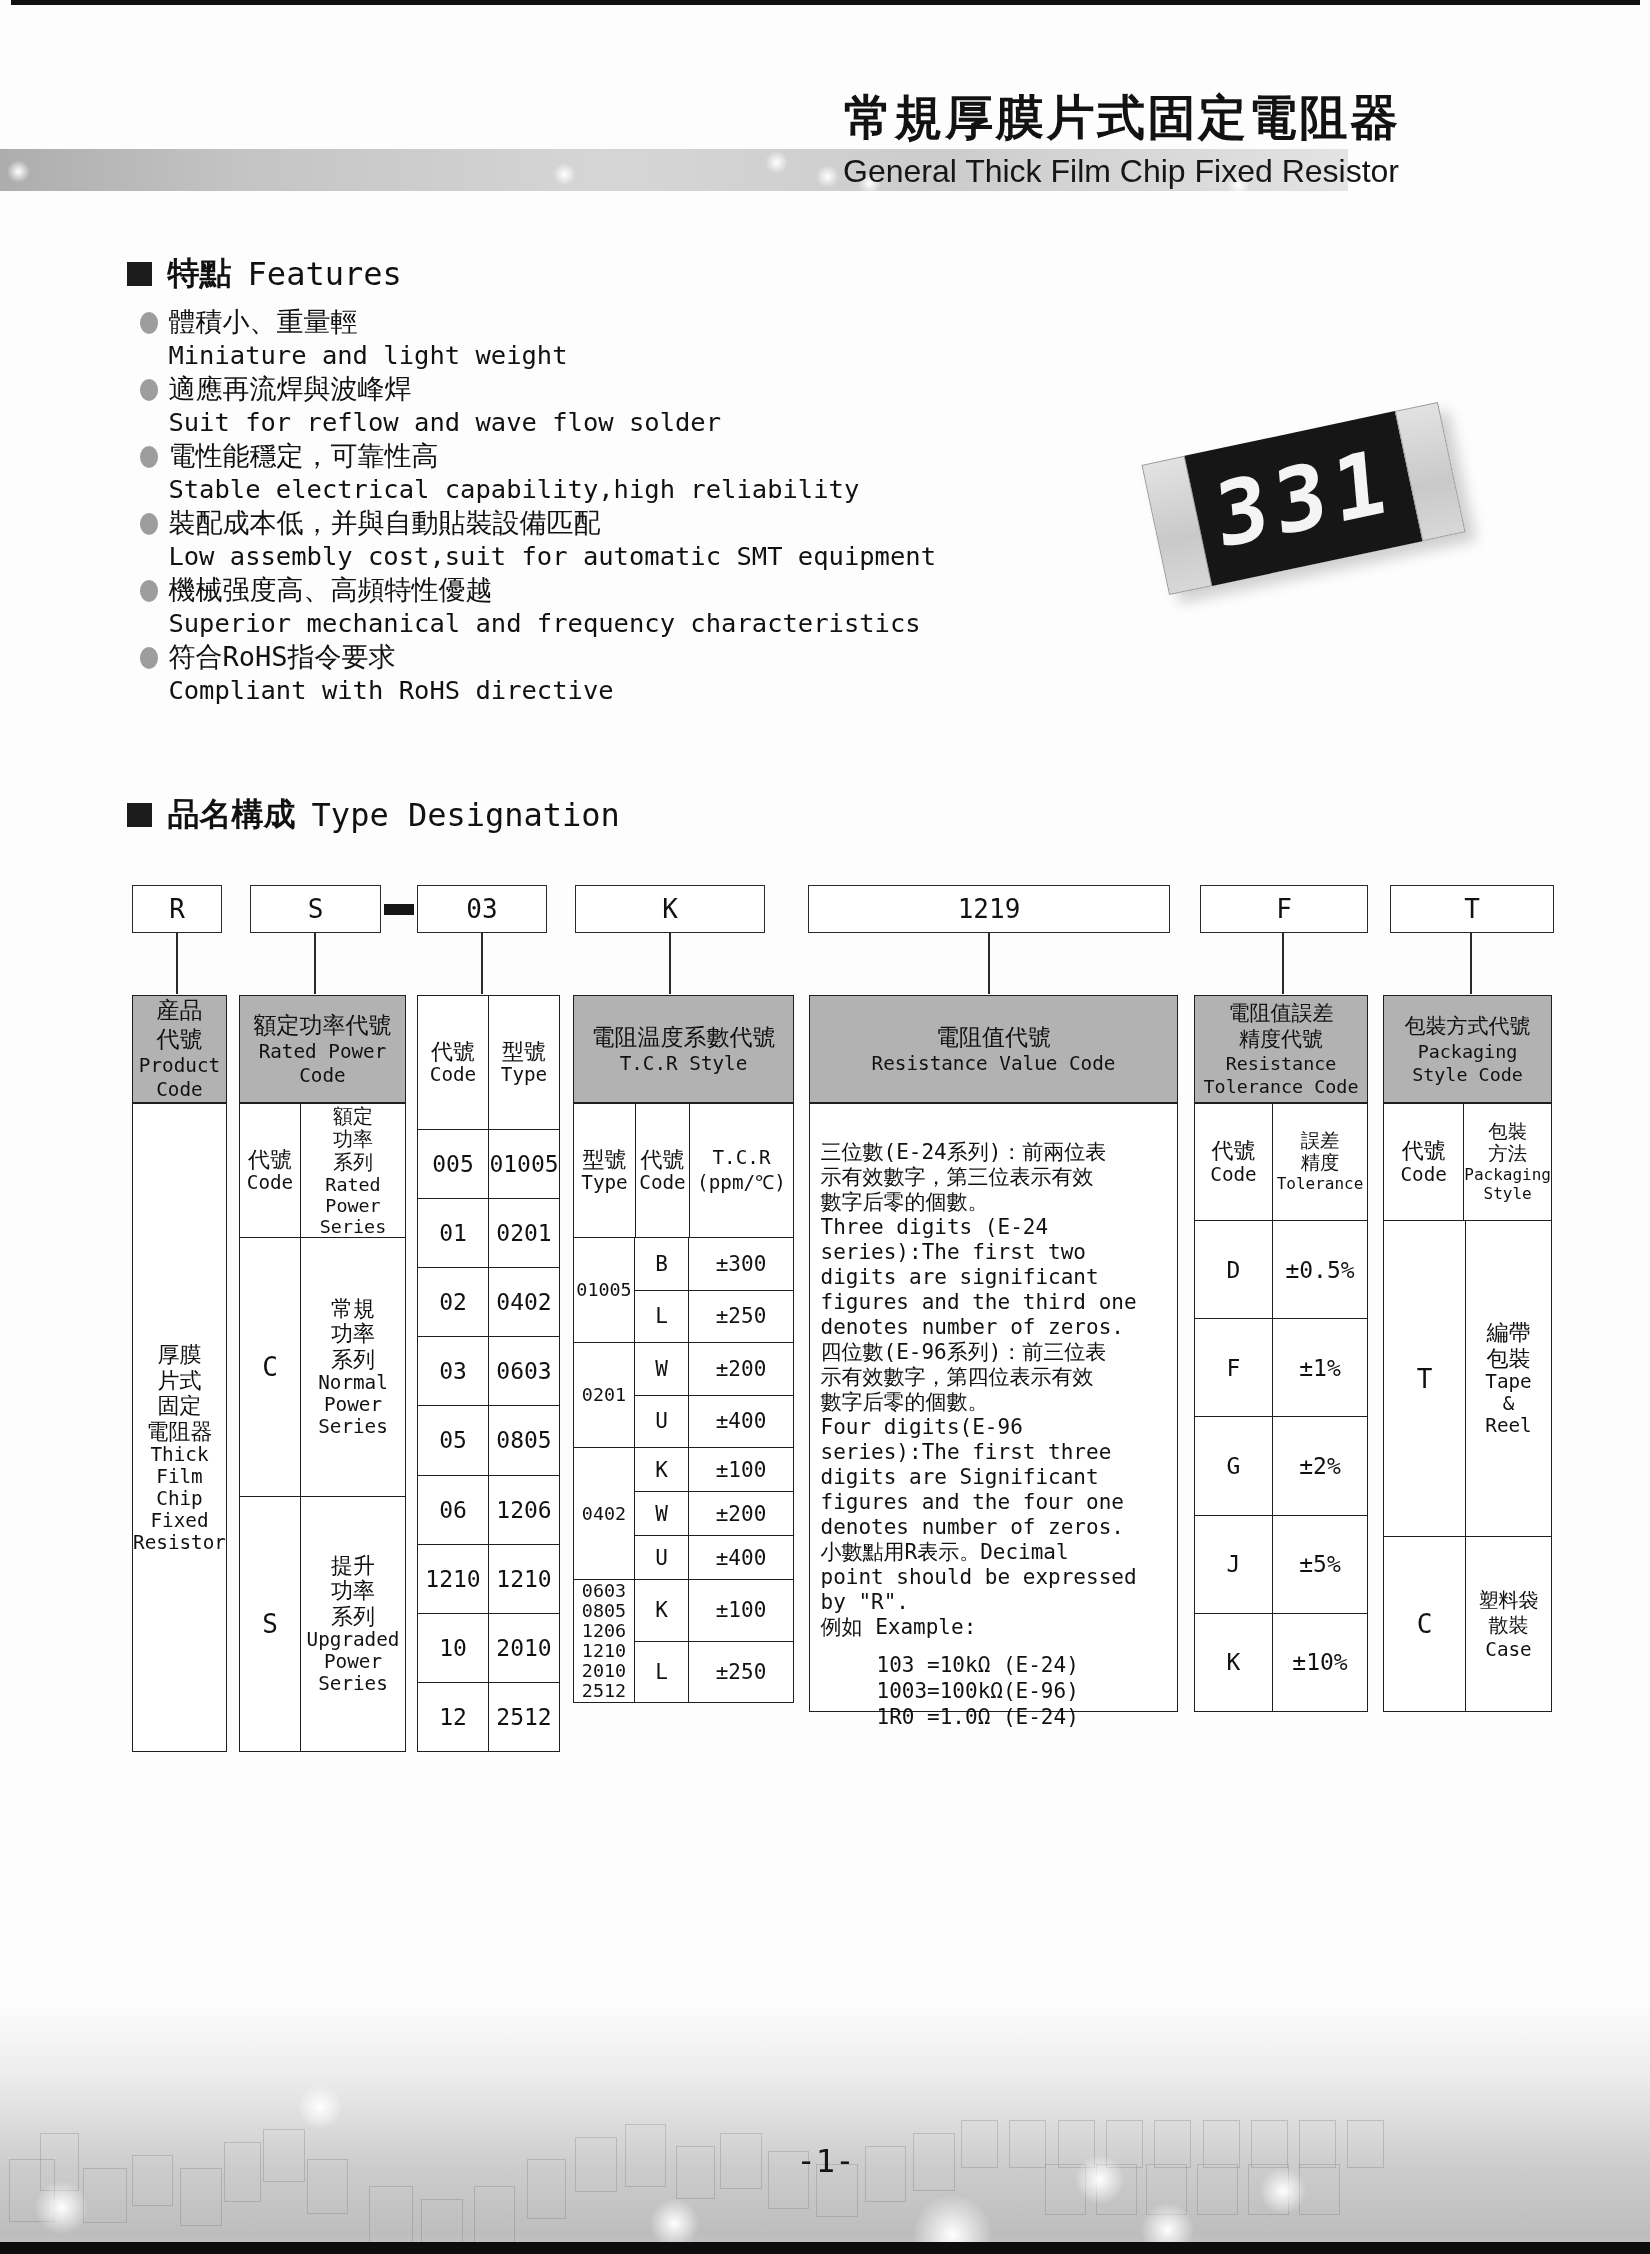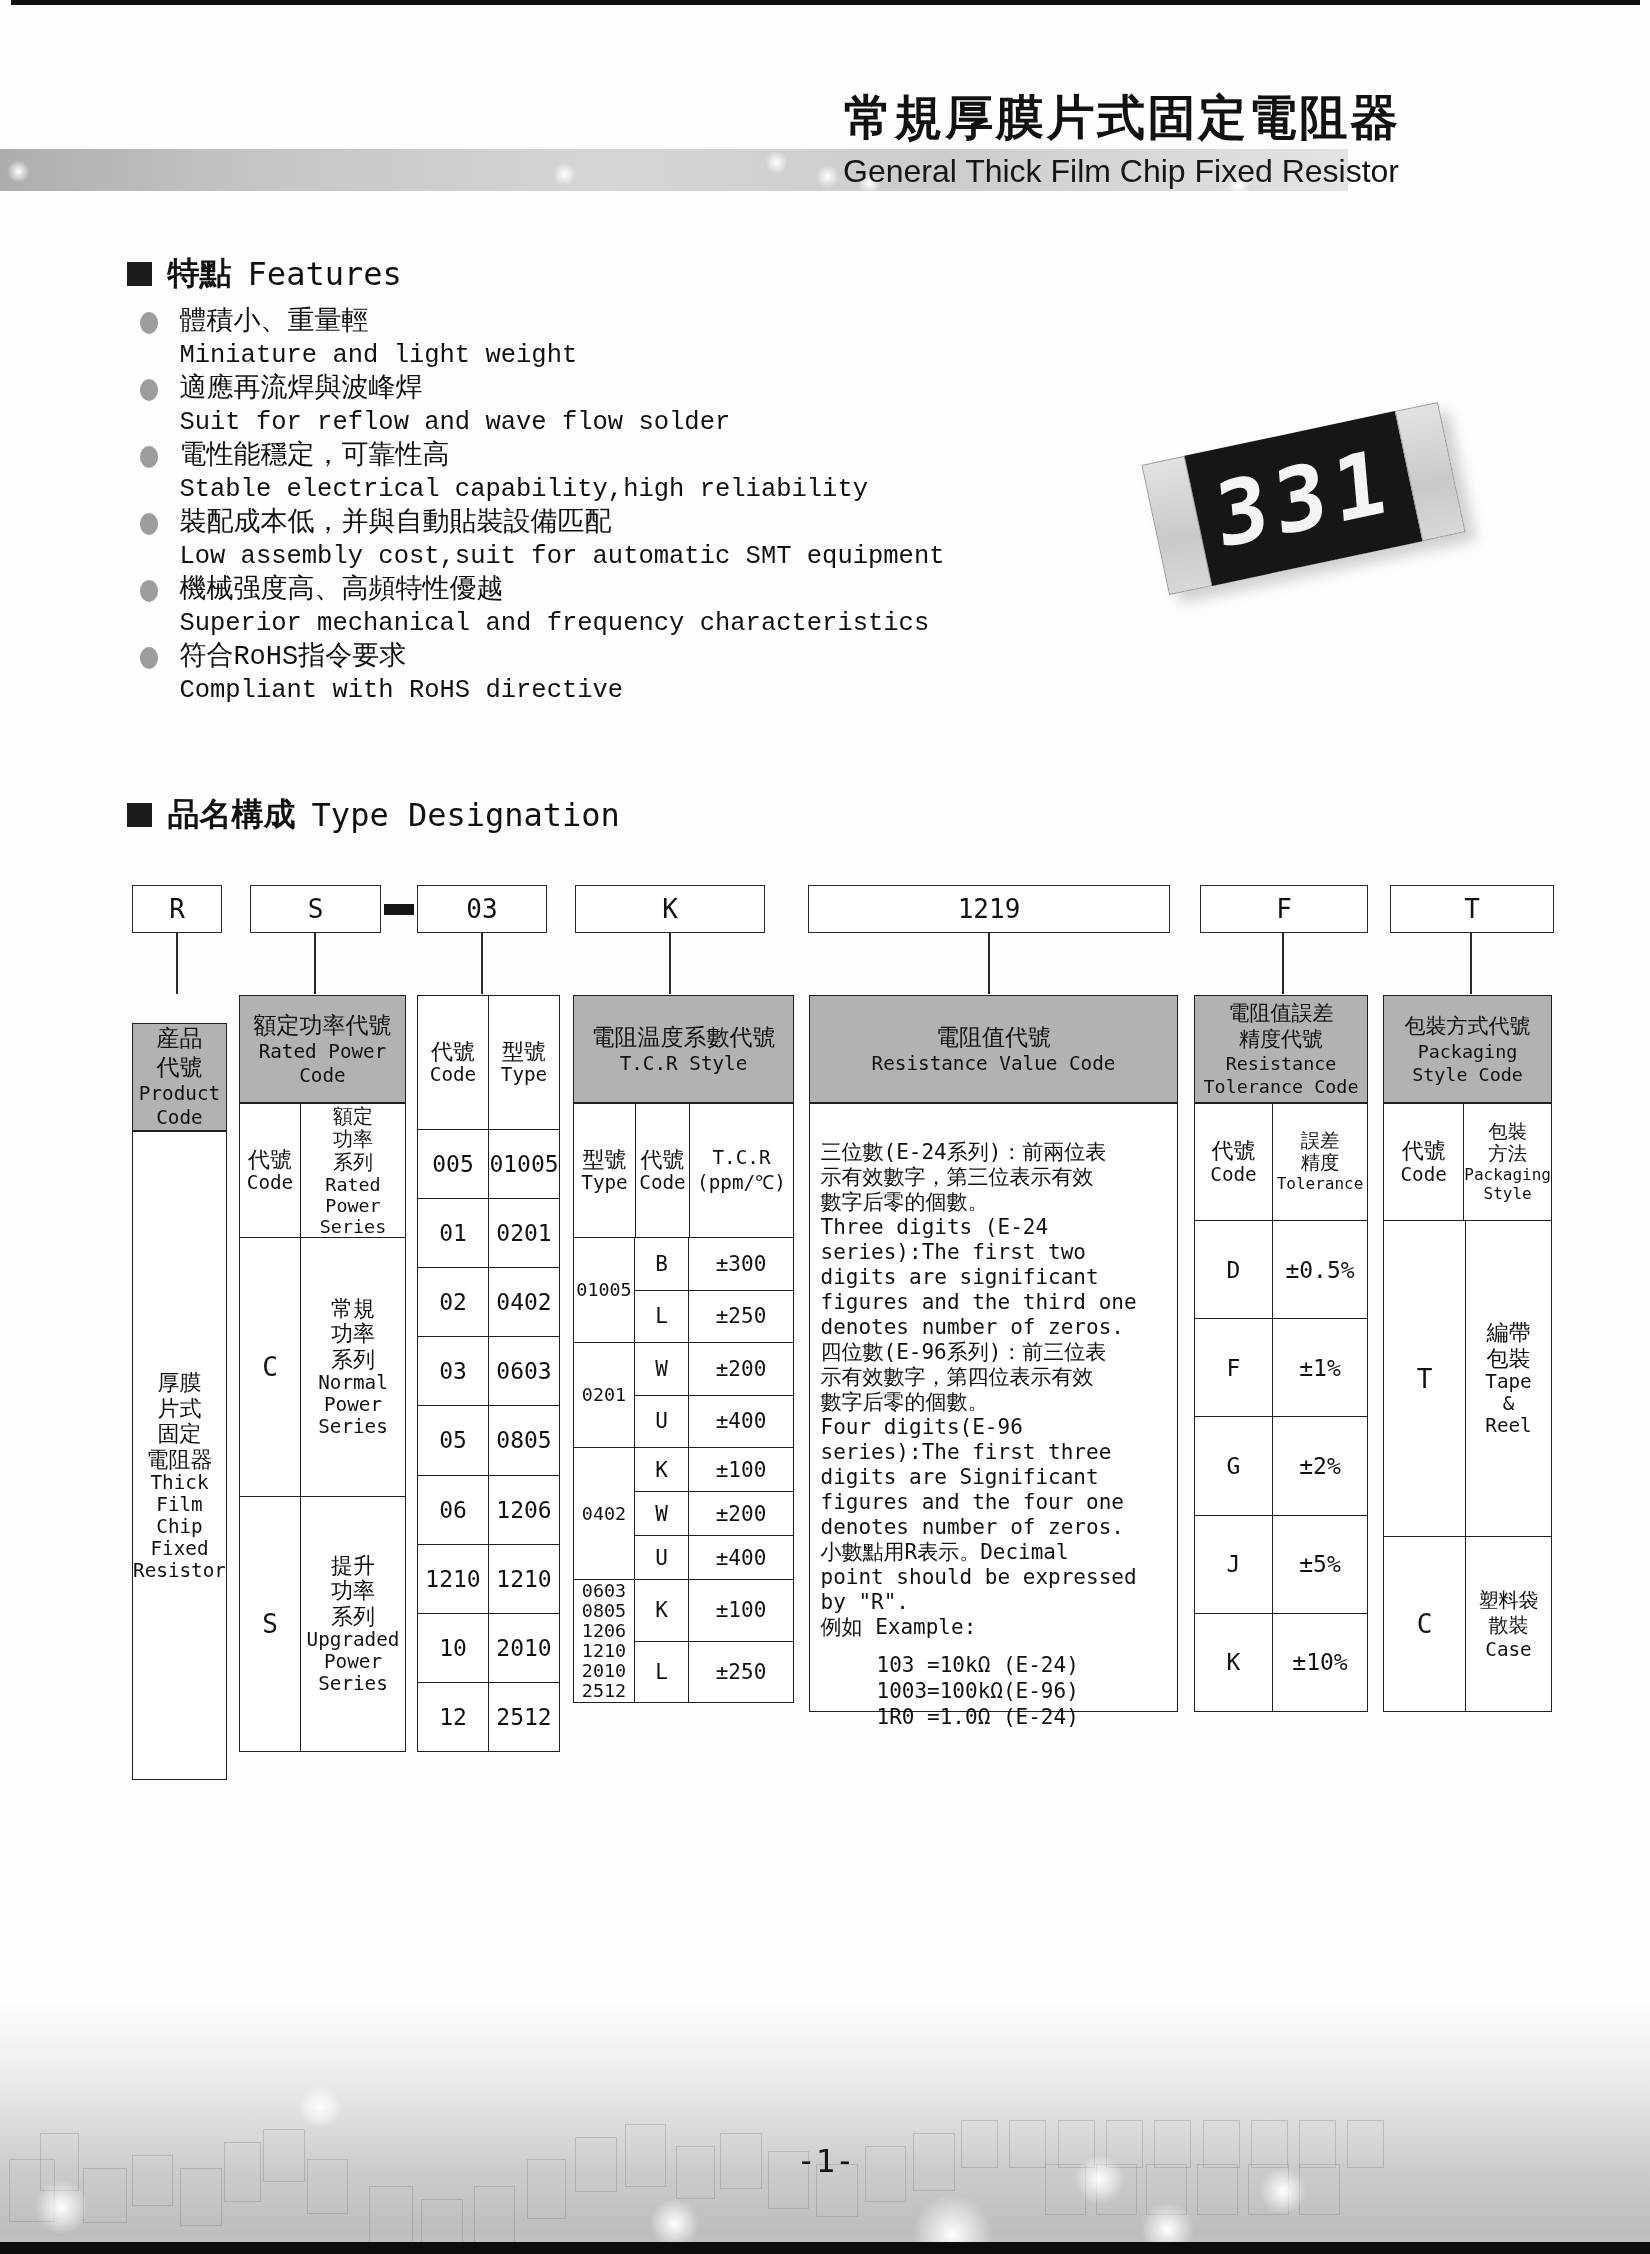--- a/index.html
+++ b/index.html
@@ -24,21 +24,21 @@
   .title-en{left:843px;top:153px;font-size:32px;font-family:"Liberation Sans",sans-serif;
             color:#161616;letter-spacing:0px;}
   
   .sec-head{display:flex;align-items:center;gap:16px;font-size:32px;}
   .sq{width:24.6px;height:24.6px;background:#1c1c1c;flex:0 0 auto;}
   .sec-zh{font-weight:700;}
   
   .features{left:133px;top:305px;width:878px;}
   .feat-item{display:flex;}
   .feat-dot{width:18.4px;height:22px;border-radius:50%;background:#9d9d9d;margin:7px 0 0 7px;flex:0 0 auto;}
-  .feat-text{margin-left:21px;font-family:Liberation Mono, monospace;}
+  .feat-text{margin-left:10px;}
   .feat-zh{font-size:27px;line-height:34px;}
   .feat-en{font-size:25.5px;line-height:33px;}
   
   .chip-wrap{left:1134px;top:397px;width:342px;height:219px;}
   .chip{position:absolute;left:17.6px;top:35px;width:303px;height:133px;transform:rotate(-12deg);
         display:flex;box-shadow:8.8px 10.5px 14px rgba(0,0,0,0.18);}
   .cap{width:44px;background:linear-gradient(180deg,#e2e2e2,#c9c9c9 60%,#d8d8d8);border:0.9px solid #9a9a9a;box-sizing:border-box;}
   .chip-body{flex:1;background:#161616;display:flex;align-items:center;justify-content:center;}
   .chip-mark{color:#f4f4f4;font-size:88px;font-weight:700;letter-spacing:7px;
              transform:skewX(-7deg);font-family:"DejaVu Sans Mono",monospace;}
@@ -175,21 +175,21 @@
   <div class="code-box" style="left:1390px;width:164px;">T</div>
 
   <div class="vline" style="left:176px;"></div>
   <div class="vline" style="left:314px;"></div>
   <div class="vline" style="left:481px;"></div>
   <div class="vline" style="left:669px;"></div>
   <div class="vline" style="left:988px;"></div>
   <div class="vline" style="left:1282px;"></div>
   <div class="vline" style="left:1470px;"></div>
 
-  <div class="tbl" style="left:132px;top:1023px;width:95px;height:757px;">
+  <div class="tbl" style="left:132px;top:995px;width:95px;height:757px;">
     <div class="thead">
       <span class="zh">産品
 代號</span>
       <span class="en">Product
 Code</span>
     </div>
     <div class="cell" style="flex:1;margin-top:41px;">
       <span class="zh">厚膜
 片式
 固定

